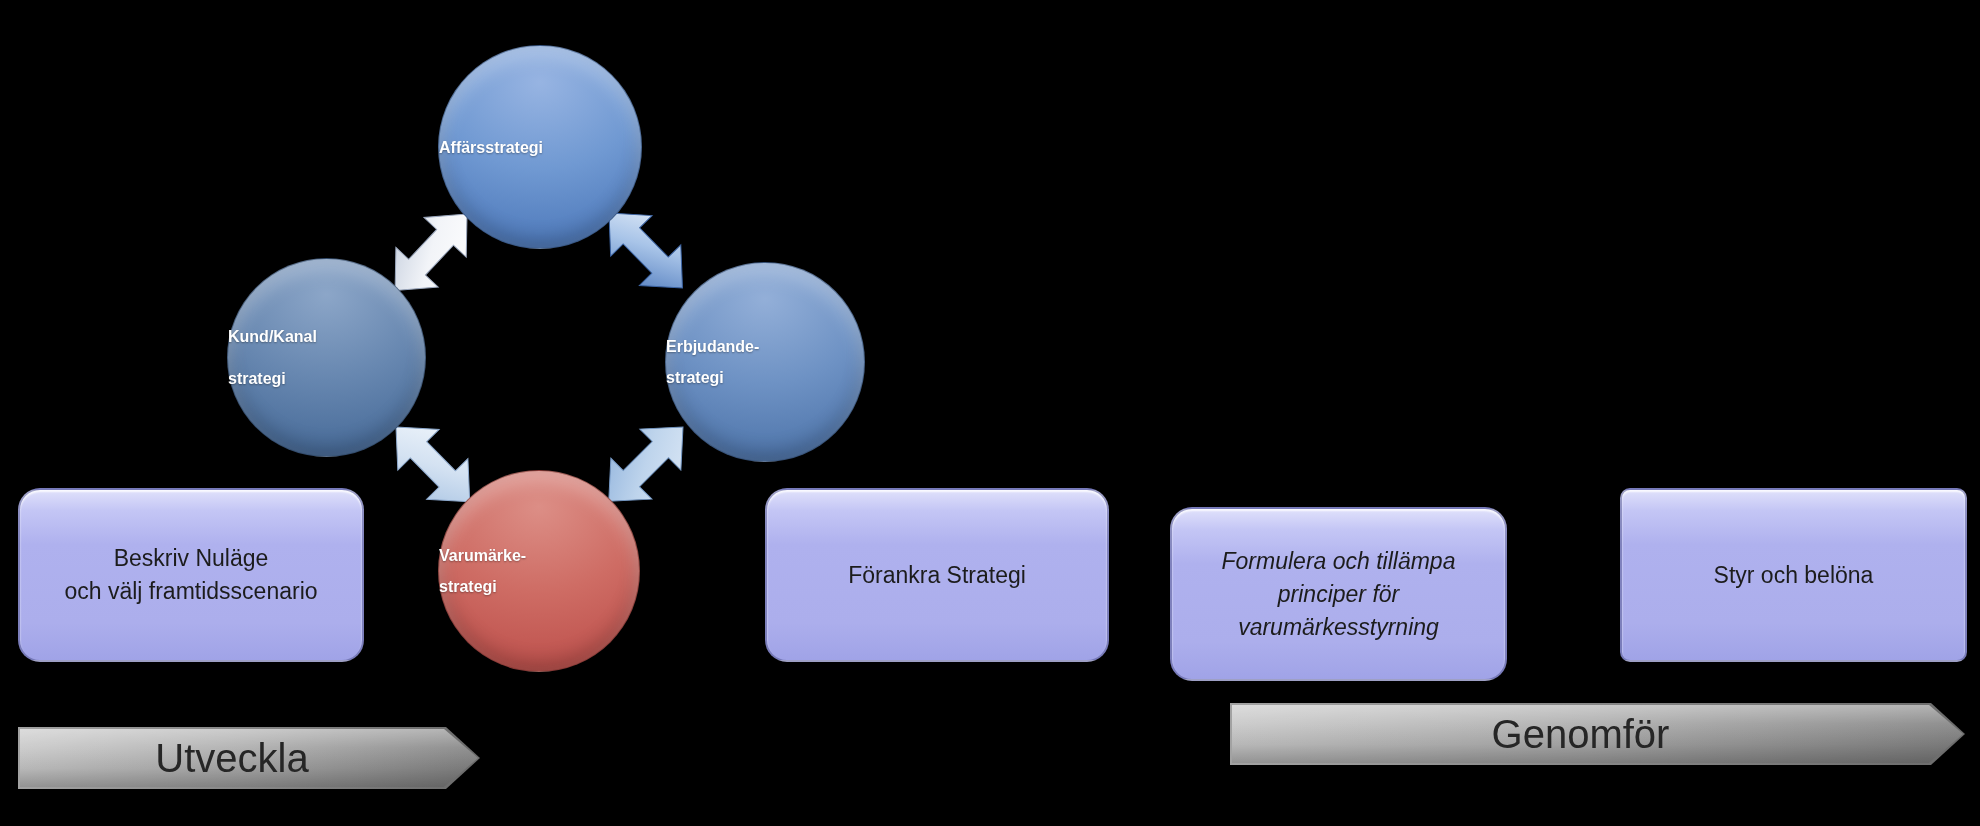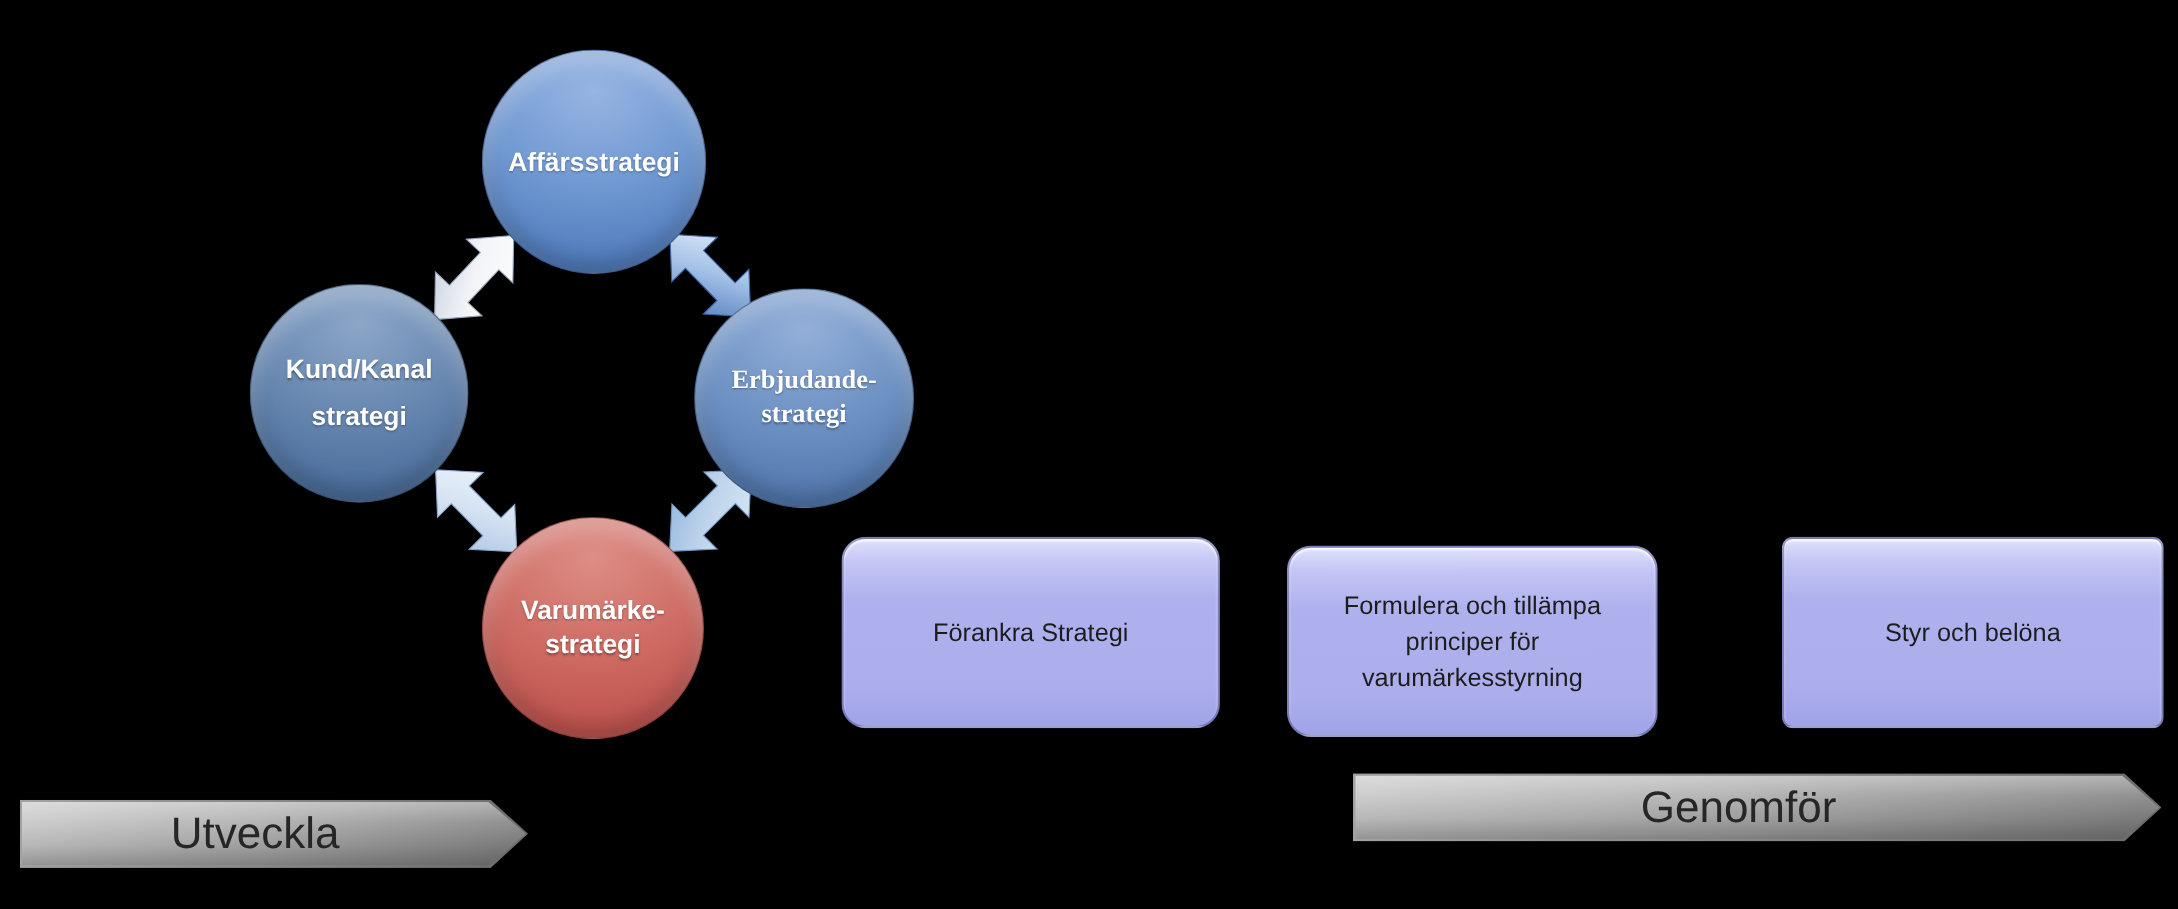--- a/index.html
+++ b/index.html
@@ -21,44 +21,43 @@
     position: absolute;
     left: 0; top: 0;
     width: 1980px; height: 826px;
   }
   
   .circle {
     position: absolute;
     border-radius: 50%;
     display: flex;
     flex-direction: column;
-    align-items: center;
+    align-items: flex-start;
     justify-content: center;
     text-align: center;
     color: var(--circle_text, #FFFFFF);
     font-weight: bold;
-    font-size: 24px;
+    font-size: 16px;
     line-height: 31px;
     text-shadow: 0 1px 2px rgba(0,0,0,0.35);
     border: 1px solid rgba(0,0,0,0.28);
     box-shadow: inset 0 12px 18px rgba(255,255,255,0.30), inset 0 -10px 18px rgba(0,0,0,0.20);
   }
   .c-business {
     left: 438px; top: 45px; width: 202px; height: 202px;
     background: radial-gradient(ellipse 115% 95% at 50% 18%, #97B4E2 0%, #7099D2 45%, #537EBE 80%, #466FA9 100%);
   }
   .c-customer {
     left: 227px; top: 258px; width: 197px; height: 197px;
     background: radial-gradient(ellipse 115% 95% at 50% 18%, #8CA6C8 0%, #6787B0 45%, #4C6F9C 80%, #3E5F8B 100%);
     gap: 11px;
   }
   .c-offering {
-    left: 631px; top: 262px; width: 198px; height: 198px;
+    left: 665px; top: 262px; width: 198px; height: 198px;
     background: radial-gradient(ellipse 115% 95% at 50% 18%, #93AFD8 0%, #6E92C4 45%, #5379AE 80%, #44689B 100%);
-    font-family: Liberation Serif, serif;
   }
   .c-brand {
     left: 438px; top: 470px; width: 200px; height: 200px;
     background: radial-gradient(ellipse 115% 95% at 50% 18%, #DC8E86 0%, #CE6C64 45%, #C05550 80%, #B04540 100%);
   }
   
   .pbox {
     position: absolute;
     width: 342px; height: 170px;
     border-radius: 22px;
@@ -69,21 +68,21 @@
     flex-direction: column;
     align-items: center;
     justify-content: center;
     text-align: center;
     color: var(--box_text, #1C1C1C);
     font-size: 23px;
     line-height: 33px;
   }
   .b1 { left: 18px;   top: 488px; width: 342px; }
   .b2 { left: 720px;  top: 488px; width: 340px; margin-left: 45px; }
-  .b3 { left: 1170px; top: 496px; width: 333px; }
+  .b3 { left: 1170px; top: 507px; width: 333px; font-style: italic; }
   .b4 { left: 1620px; top: 488px; width: 343px; border-radius: 10px; }
   
   .banner {
     position: absolute;
     height: 62px;
   }
   .banner-edge, .banner-fill {
     clip-path: polygon(0 0, calc(100% - 34px) 0, 100% 50%, calc(100% - 34px) 100%, 0 100%);
   }
   .banner-edge {
@@ -156,20 +155,24 @@
   </div>
   <div class="circle c-offering">
     <span>Erbjudande-</span>
     <span>strategi</span>
   </div>
   <div class="circle c-brand">
     <span>Varumärke-</span>
     <span>strategi</span>
   </div>
 
+  <div class="pbox b1">
+    <div>Beskriv Nuläge</div>
+    <div>och välj framtidsscenario</div>
+  </div>
   <div class="pbox b2">
     <div>Förankra Strategi</div>
   </div>
   <div class="pbox b3">
     <div>Formulera och tillämpa</div>
     <div>principer för</div>
     <div>varumärkesstyrning</div>
   </div>
   <div class="pbox b4">
     <div>Styr och belöna</div>

